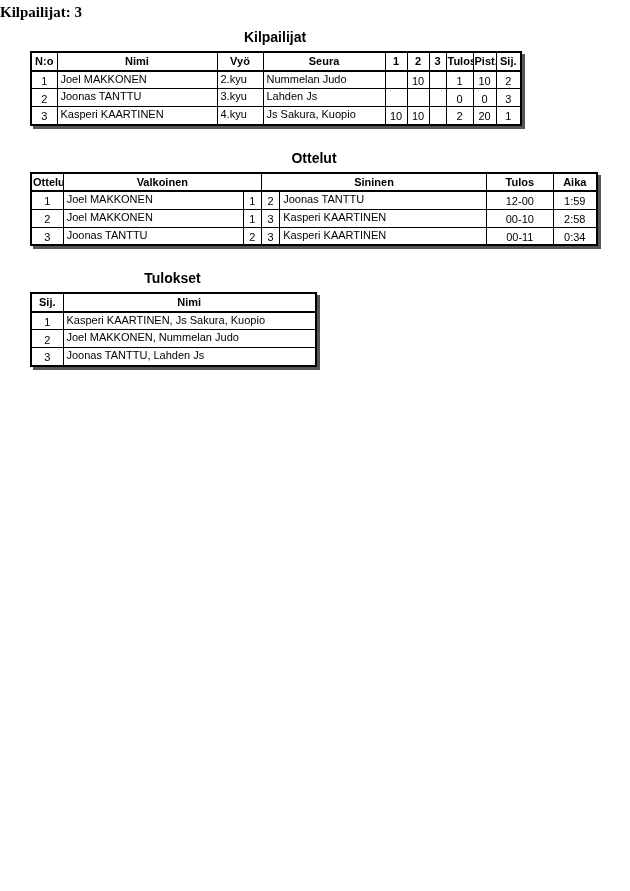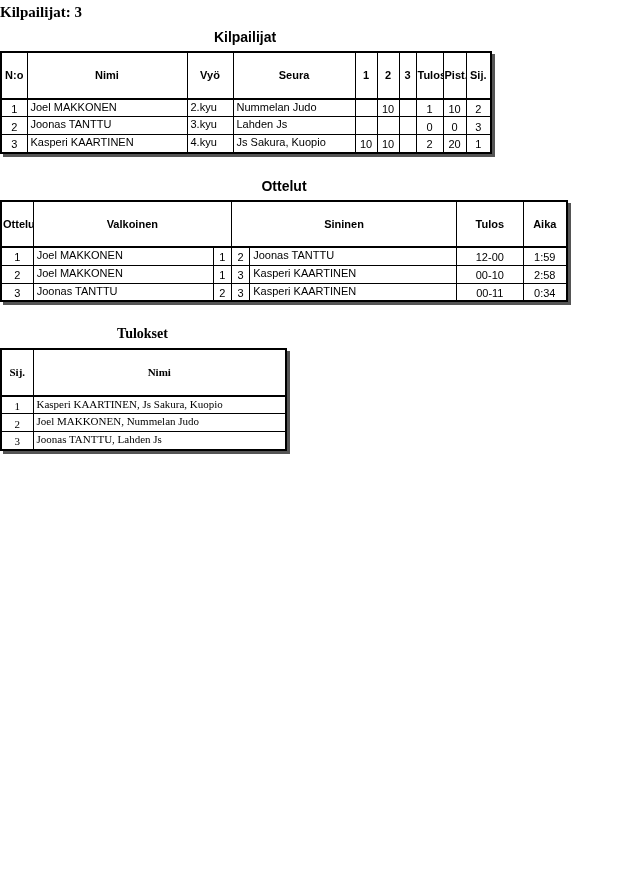--- a/index.html
+++ b/index.html
@@ -20,30 +20,30 @@
     font-weight: bold;
     white-space: pre;
   }
   .count-label {
     margin: 4px 33px 0 0;
     font-size: 15px;
     font-weight: bold;
     font-family: Liberation Serif, serif;
   }
 
-  .sec { }
+  .sec { margin-left: 30px; }
   .sec-heading {
     margin: 8px 0 6px 0;
     text-align: center;
     font-size: 14px;
     font-weight: bold;
   }
   .sec-competitors { width: 490px; margin-top: 2px; }
   .sec-matches    { width: 568px; margin-top: 24px; }
-  .sec-results    { width: 285px; margin-top: 24px; font-family: Liberation Serif, serif; }
+  .sec-results    { width: 285px; margin-top: 24px; }
 
   table.tbl {
     border-collapse: collapse;
     border: 2px solid #000;
     background: #fff;
     box-shadow: 3px 3px 0 #555;
     table-layout: fixed;
     width: 100%;
   }
   .tbl th, .tbl td {
@@ -53,21 +53,21 @@
     padding: 1px 3px;
     overflow: hidden;
     white-space: nowrap;
   }
   .tbl thead th {
     border-bottom: 2px solid #000;
     font-weight: bold;
     height: 16px;
     text-align: center;
     vertical-align: middle;
-    padding: 16px 1px;
+    padding: 2px 1px;
   }
   .tbl tbody tr { height: 18px; }
 
   .al { text-align: left; }
   .ac { text-align: center; }
   .vt { vertical-align: top; }
   .vb { vertical-align: bottom; }
 </style>
 </head>
 <body>

